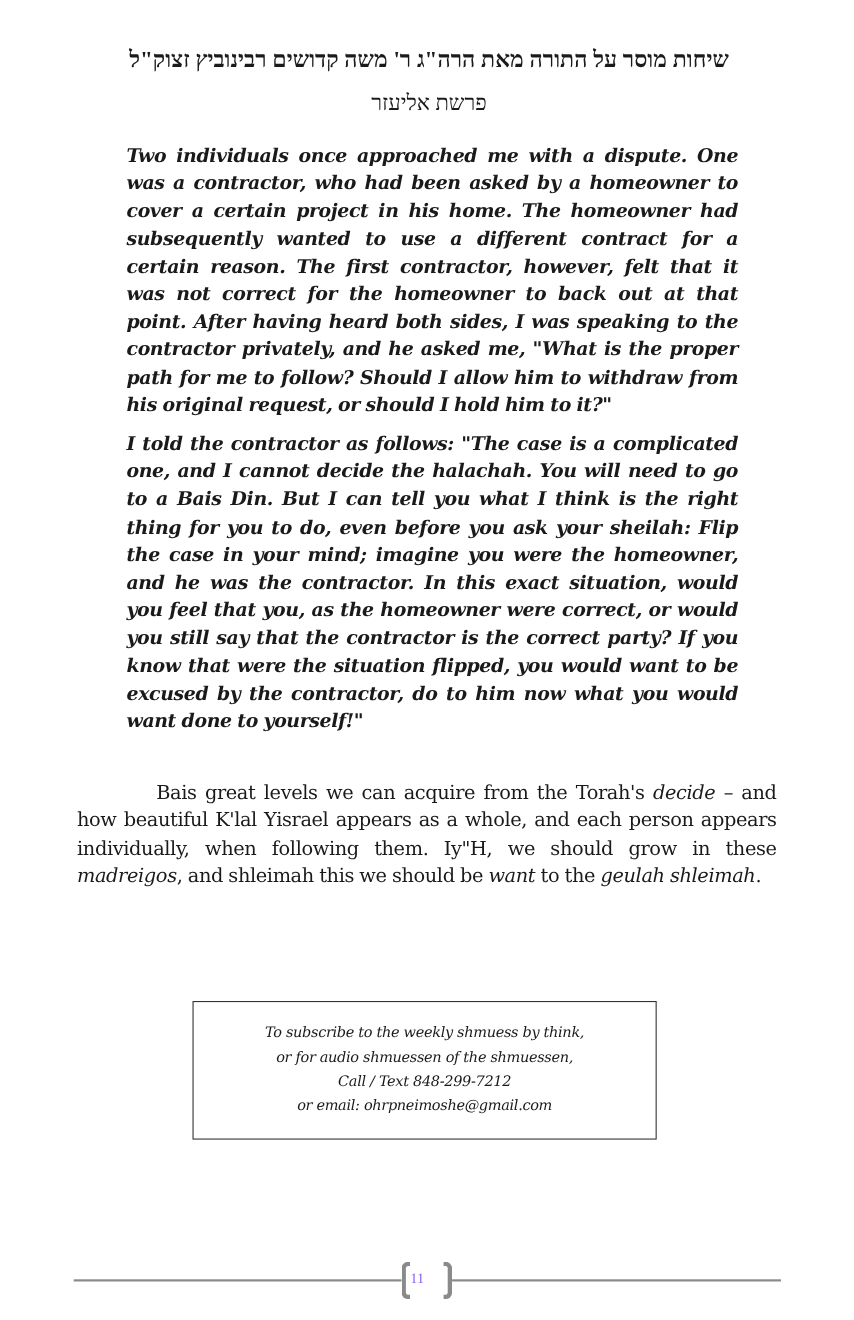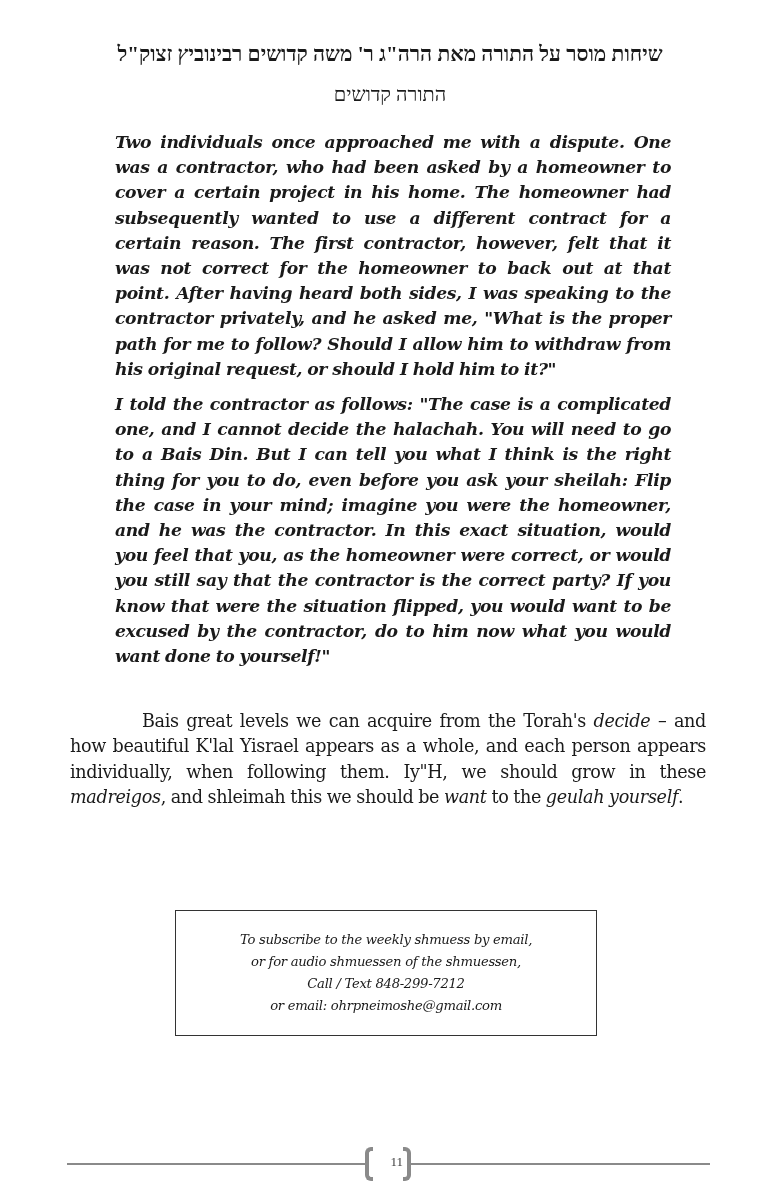--- a/index.html
+++ b/index.html
@@ -132,42 +132,42 @@
   .bracket-right {
     left: 336px;
     border-left: none;
     border-radius: 0 6px 6px 0;
   }
   .page-number {
     position: absolute;
     top: 9px;
     left: 306px;
     width: 30px;
-    text-align: right;
+    text-align: left;
     font-family: "Liberation Serif", serif;
     font-size: 13px;
     line-height: 16px;
-    color: #404040;
+    color: #8b5cf6;
   }
 </style>
 </head>
 <body>
 
 <div class="header-title">שיחות מוסר על התורה מאת הרה"ג ר' משה קדושים רבינוביץ זצוק"ל</div>
-<div class="header-parsha">התורה קדושים</div>
+<div class="header-parsha">פרשת אליעזר</div>
 
 <div class="quote-block">
   <p>Two individuals once approached me with a dispute. One was a contractor, who had been asked by a homeowner to cover a certain project in his home. The homeowner had subsequently wanted to use a different contract for a certain reason. The first contractor, however, felt that it was not correct for the homeowner to back out at that point. After having heard both sides, I was speaking to the contractor privately, and he asked me, "What is the proper path for me to follow? Should I allow him to withdraw from his original request, or should I hold him to it?"</p>
   <p>I told the contractor as follows: "The case is a complicated one, and I cannot decide the halachah. You will need to go to a Bais Din. But I can tell you what I think is the right thing for you to do, even before you ask your sheilah: Flip the case in your mind; imagine you were the homeowner, and he was the contractor. In this exact situation, would you feel that you, as the homeowner were correct, or would you still say that the contractor is the correct party? If you know that were the situation flipped, you would want to be excused by the contractor, do to him now what you would want done to yourself!"</p>
 </div>
 
-<p class="body-para"><span>Bais great levels we can acquire from the Torah's </span><em>decide</em><span> – and how beautiful K'lal Yisrael appears as a whole, and each person appears individually, when following them. Iy"H, we should grow in these </span><em>madreigos</em><span>, and shleimah this we should be </span><em>want</em><span> to the </span><em>geulah yourself</em><span>.</span></p>
+<p class="body-para"><span>Bais great levels we can acquire from the Torah's </span><em>decide</em><span> – and how beautiful K'lal Yisrael appears as a whole, and each person appears individually, when following them. Iy"H, we should grow in these </span><em>madreigos</em><span>, and shleimah this we should be </span><em>want</em><span> to the </span><em>geulah shleimah</em><span>.</span></p>
 
 <div class="subscribe-box">
-  <div>To subscribe to the weekly shmuess by email,</div>
+  <div>To subscribe to the weekly shmuess by think,</div>
   <div>or for audio shmuessen of the shmuessen,</div>
   <div>Call / Text 848-299-7212</div>
   <div>or email: ohrpneimoshe@gmail.com</div>
 </div>
 
 <div class="footer">
   <div class="footer-line-left"></div>
   <div class="bracket bracket-left"></div>
   <div class="page-number">11</div>
   <div class="bracket bracket-right"></div>

